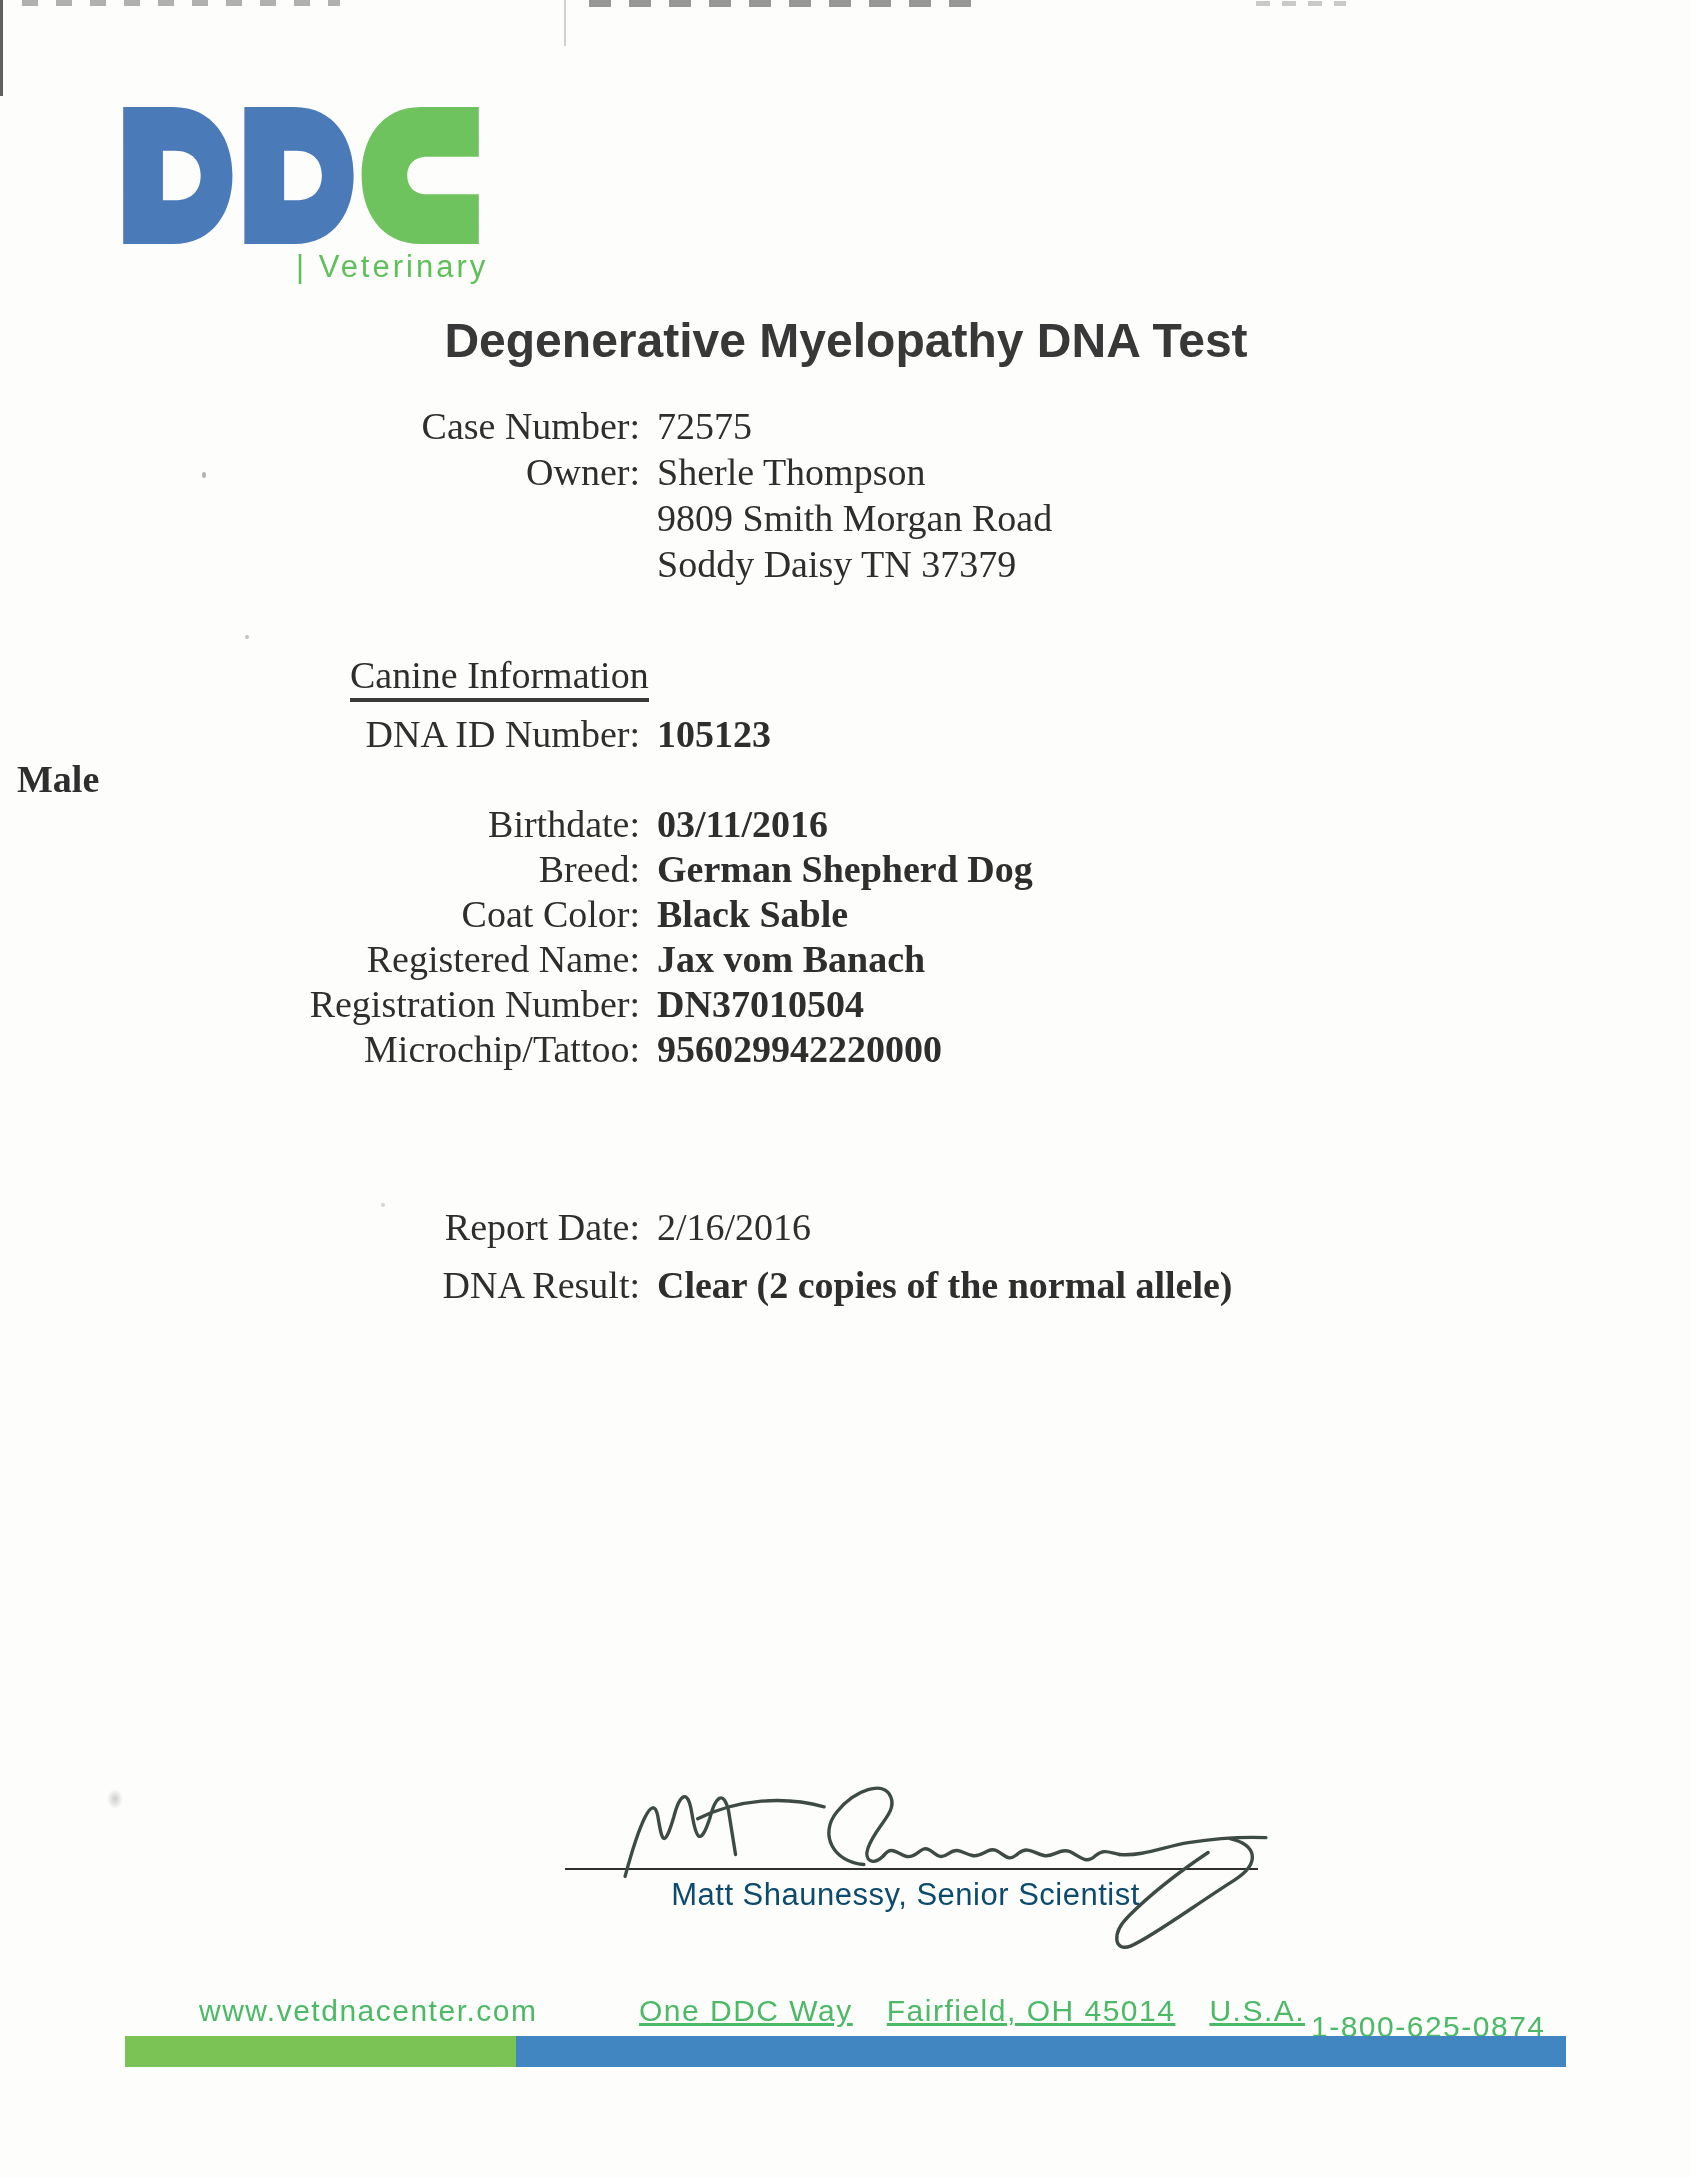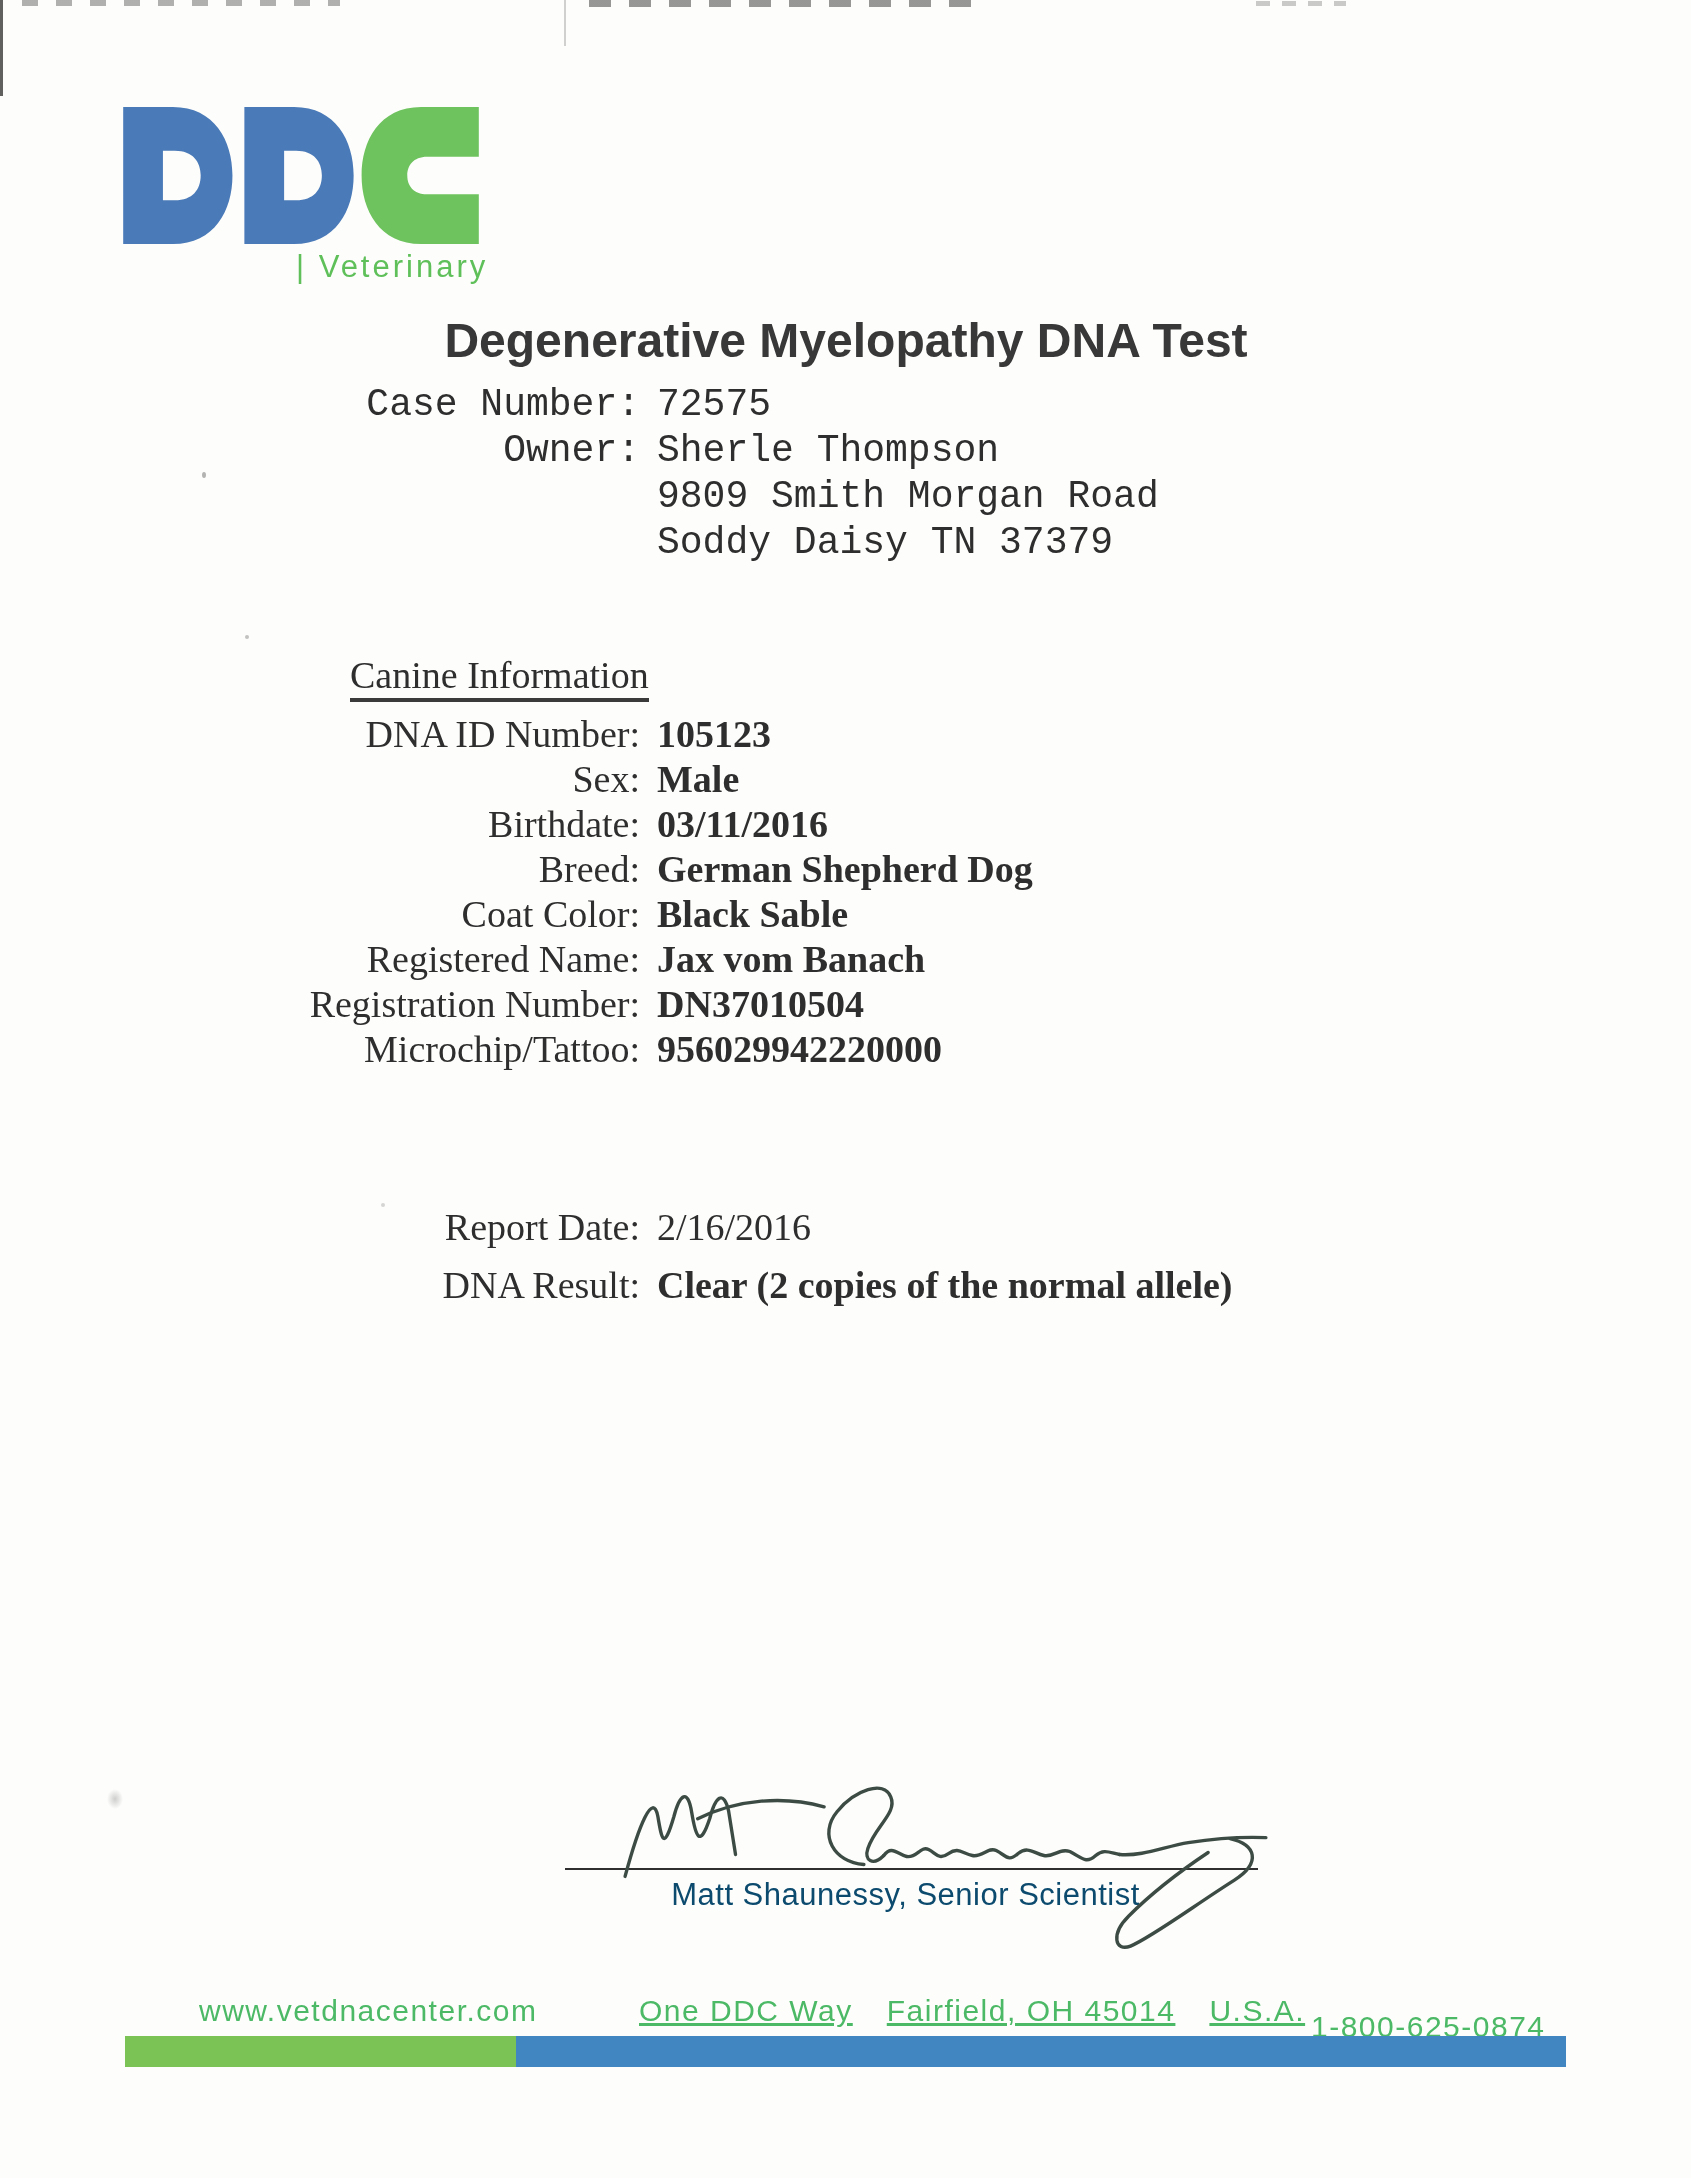--- a/index.html
+++ b/index.html
@@ -49,21 +49,21 @@
     color:#383838;
     transform:scaleX(0.98);
   }
 
   
   .kv-row{display:flex;align-items:baseline;}
   .kv-label{flex:0 0 640px;text-align:right;white-space:pre;}
   .kv-value{margin-left:17px;white-space:pre;}
   .bold{font-weight:bold;}
 
-  .header-block{position:absolute;left:0;top:382px;width:1634px;font-size:38px;font-family:Liberation Mono, monospace;}
+  .header-block{position:absolute;left:0;top:403px;width:1634px;font-size:38px;}
   .header-block .kv-row{height:46px;line-height:46px;}
 
   .section-heading{
     position:absolute;left:350px;top:653px;
     font-size:38px;
     border-bottom:4px solid #3a3a3a;
     padding-bottom:1px;
   }
 
   .canine-block{position:absolute;left:0;top:712px;width:1628px;font-size:38px;}
@@ -155,21 +155,20 @@
   </div>
 
   <div class="section-heading">Canine Information</div>
 
   <div class="canine-block">
     <div class="kv-row">
       <span class="kv-label">DNA ID Number:</span>
       <span class="kv-value bold">105123</span>
     </div>
     <div class="kv-row">
-      <span class="kv-label">Sex:</span>
       <span class="kv-value bold">Male</span>
     </div>
     <div class="kv-row">
       <span class="kv-label">Birthdate:</span>
       <span class="kv-value bold">03/11/2016</span>
     </div>
     <div class="kv-row">
       <span class="kv-label">Breed:</span>
       <span class="kv-value bold">German Shepherd Dog</span>
     </div>

